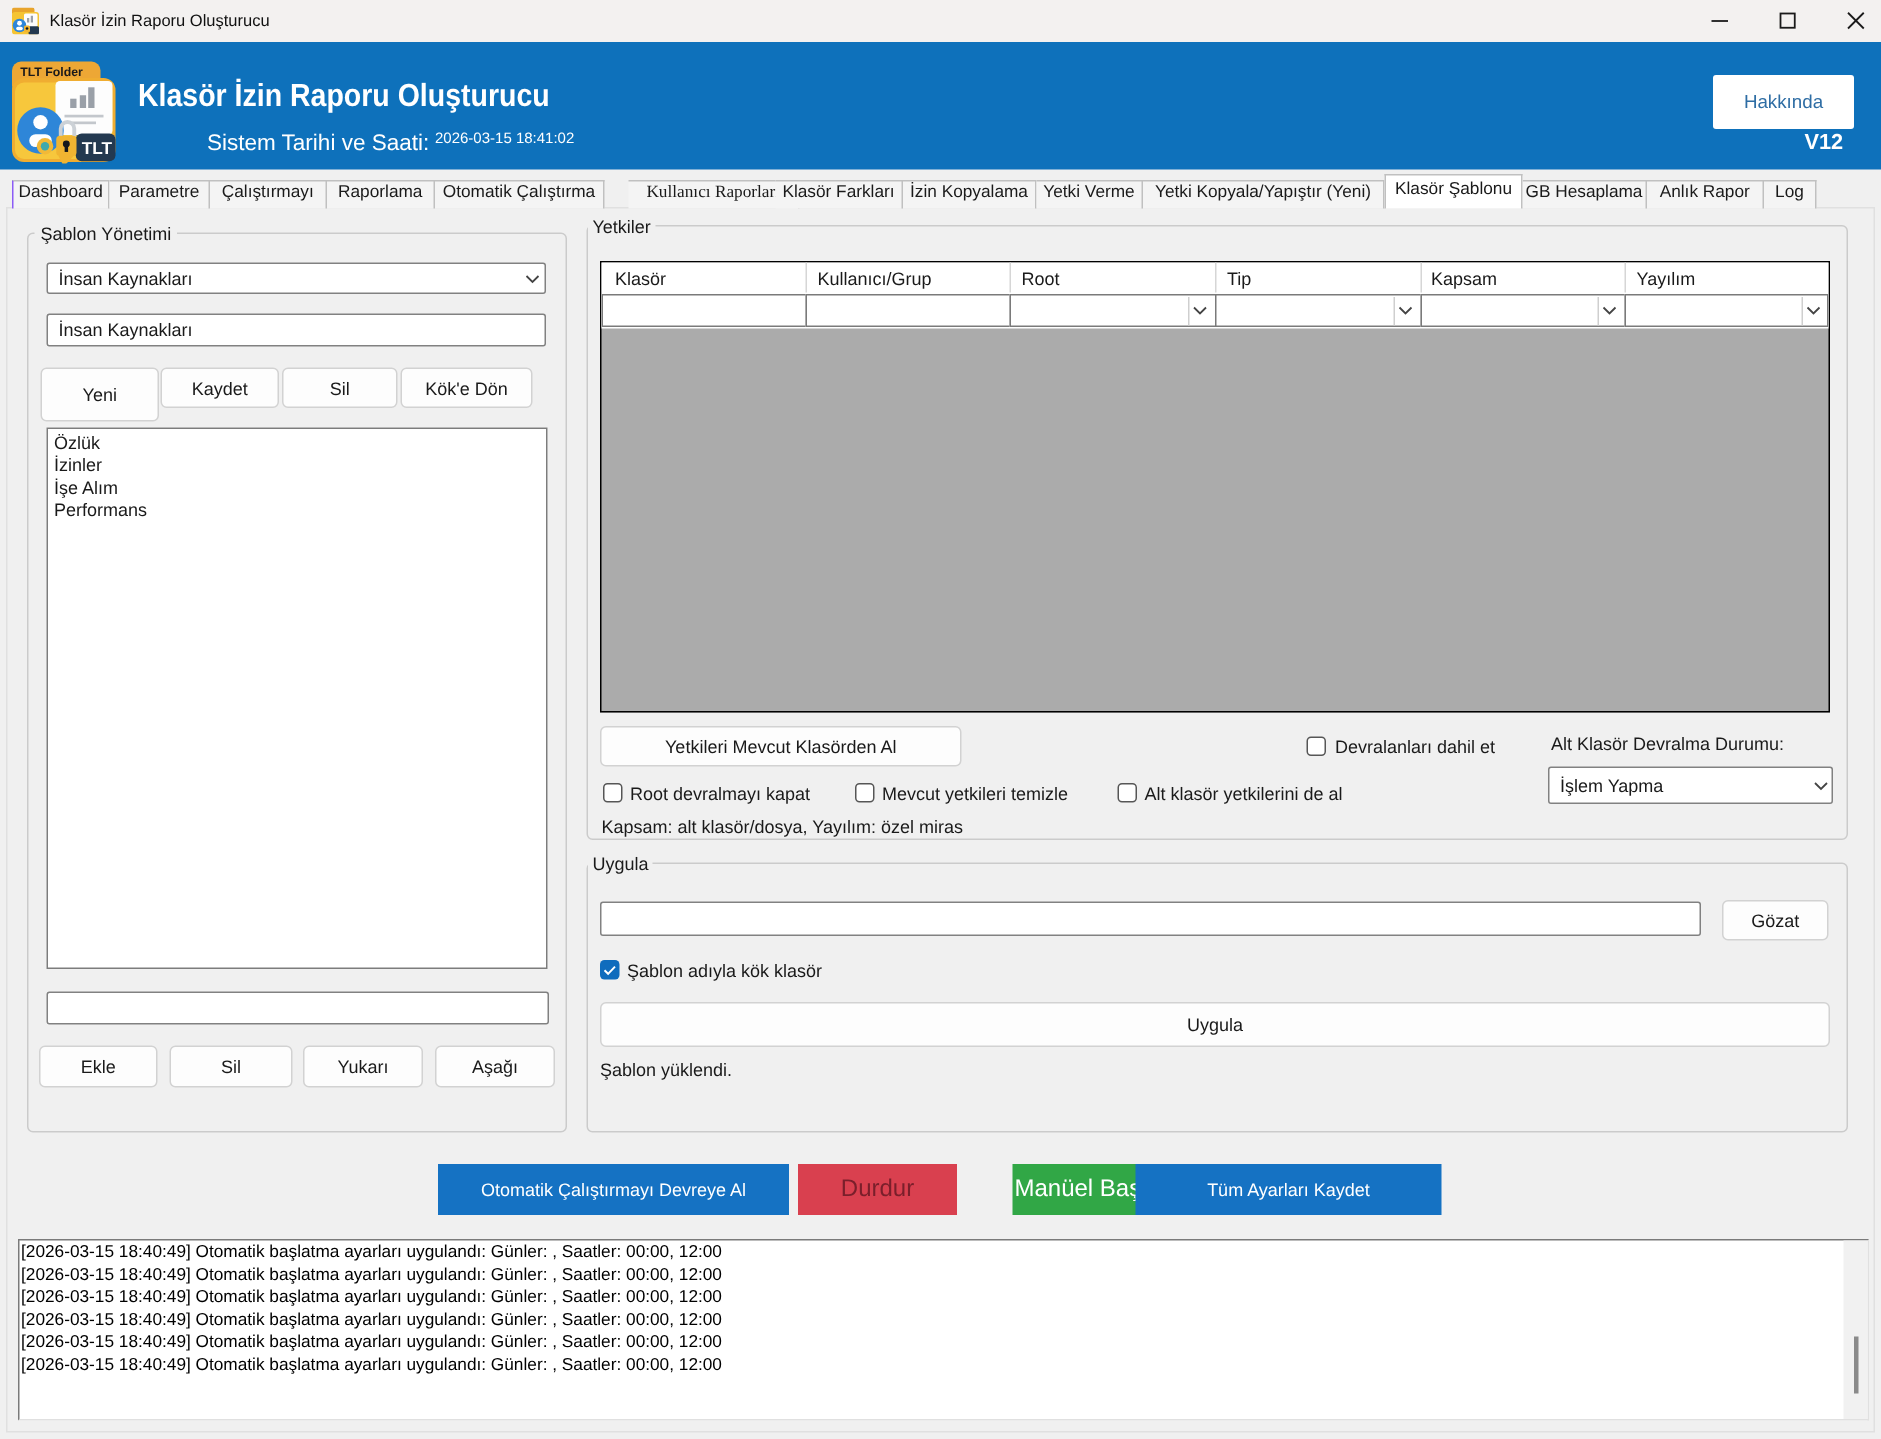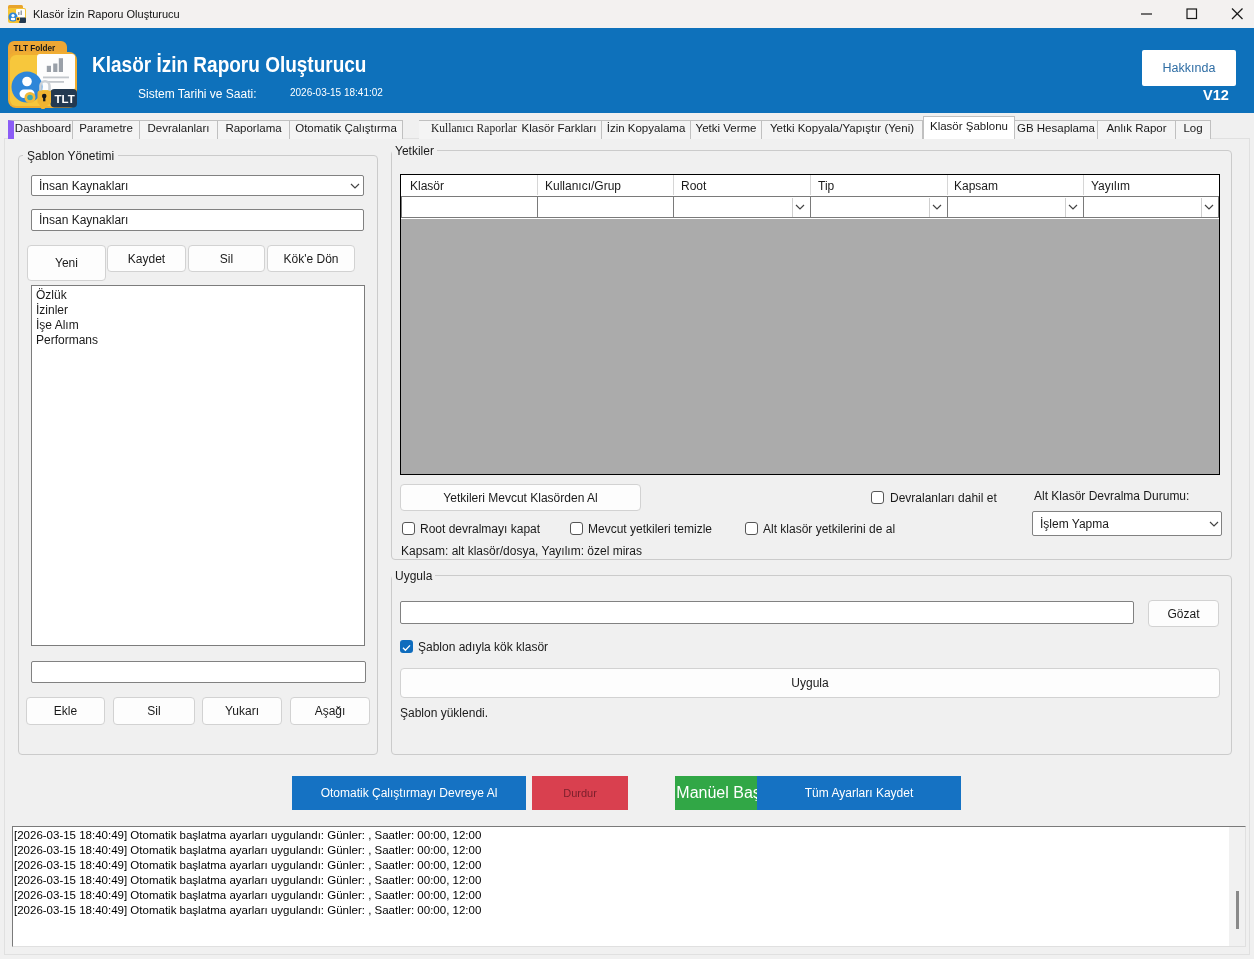--- a/index.html
+++ b/index.html
@@ -58,30 +58,30 @@
   <circle cx="22" cy="58.5" r="2.8" fill="#3fa9ad"></circle>
   <path d="M32.5,52 v-5.2 a4.5,4.5 0 0 1 9,0 v5.2" stroke="#ccd1d6" stroke-width="2.6" fill="none"></path>
   <rect x="42.5" y="50" width="26.5" height="18.5" rx="4" fill="#233950"></rect>
   <text x="46.5" y="63.5" font-size="11.5" font-weight="bold" fill="#fff">TLT</text>
   <rect x="29.5" y="51.5" width="13.5" height="13.5" rx="2.5" fill="#f0b431"></rect>
   <path d="M31,65 h10 l-6.5,7 z" fill="#f0b431"></path>
   <circle cx="36.2" cy="57" r="2.3" fill="#15181c"></circle>
   <rect x="35.1" y="57.5" width="2.3" height="4.8" fill="#15181c"></rect>
 </svg>
 <div class="abs" style="left:92px;top:53px;font-size:19px;font-weight:bold;color:#fff;transform:scaleY(1.12);transform-origin:0 0;">Klasör İzin Raporu Oluşturucu</div>
-<div class="abs" style="left:138px;top:87px;font-size:12px;color:#fff;text-align:right;">Sistem Tarihi ve Saati:</div>
+<div class="abs" style="left:138px;top:87px;font-size:15px;color:#fff;text-align:right;">Sistem Tarihi ve Saati:</div>
 <div class="abs" style="left:290px;top:87px;font-size:10px;color:#fff;">2026-03-15 18:41:02</div>
 <div class="abs" style="left:1142px;top:50px;width:94px;height:36px;background:#fff;border-radius:2px;display:flex;align-items:center;justify-content:center;font-size:12.5px;color:#2e6da4;">Hakkında</div>
 <div class="abs" style="left:1203px;top:87px;font-size:14.5px;font-weight:bold;color:#fff;">V12</div>
 
 <div class="abs" style="left:4px;top:138px;width:1246px;height:817px;border:1px solid #e0e0e0;background:#f0f0f0;"></div>
 <div class="abs" style="left:0;top:139px;width:1254px;height:1px;background:#a9a9a9;opacity:0;"></div>
-<div class="tab" style="left:8px;width:65px;border-left:6px solid #8b5cf6;">Dashboard</div>
+<div class="tab" style="left:8px;width:65px;border-left:1px solid #8b5cf6;">Dashboard</div>
 <div class="tab" style="left:73px;width:67px;">Parametre</div>
-<div class="tab" style="left:140px;width:78px;">Devralanları</div>
+<div class="tab" style="left:140px;width:78px;">Çalıştırmayı</div>
 <div class="tab" style="left:218px;width:72px;">Raporlama</div>
 <div class="tab" style="left:290px;width:113px;">Otomatik Çalıştırma</div>
 <div class="tab" style="left:419px;width:114px;font-family:Liberation Serif, serif;">Kullanıcı Raporları</div>
 <div class="tab" style="left:517px;width:85px;">Klasör Farkları</div>
 <div class="tab" style="left:602px;width:89px;">İzin Kopyalama</div>
 <div class="tab" style="left:691px;width:71px;">Yetki Verme</div>
 <div class="tab" style="left:762px;width:161px;">Yetki Kopyala/Yapıştır (Yeni)</div>
 <div class="tab" style="left:923px;top:116px;height:23px;width:92px;background:#fff;line-height:19px;z-index:3;border-left:1px solid #c0c0c0;">Klasör Şablonu</div>
 <div class="tab" style="left:1015px;width:83px;">GB Hesaplama</div>
 <div class="tab" style="left:1098px;width:78px;">Anlık Rapor</div>
@@ -171,21 +171,21 @@
 <div class="abs" style="left:400px;top:640px;width:13px;height:13px;background:#0f6cbd;border-radius:3px;">
   <svg width="13" height="13" viewBox="0 0 13 13">
       <path d="M3,6.8 L5.4,9.2 L10,4.4" stroke="#fff" stroke-width="1.3" fill="none"></path>
     </svg>
 </div>
 <div class="txt abs" style="left:418px;top:640px;">Şablon adıyla kök klasör</div>
 <div class="btn" style="left:400px;top:668px;width:820px;height:30px;">Uygula</div>
 <div class="txt abs" style="left:400px;top:706px;">Şablon yüklendi.</div>
 
 <div class="abs" style="left:292px;top:776px;width:234px;height:34px;background:#1572c3;color:#fff;font-size:12px;display:flex;align-items:center;justify-content:center;">Otomatik Çalıştırmayı Devreye Al</div>
-<div class="abs" style="left:532px;top:776px;width:96px;height:34px;background:#d9404f;color:#7a1f2b;font-size:11px;display:flex;align-items:center;justify-content:center;">Durdur</div>
+<div class="abs" style="left:532px;top:776px;width:106px;height:34px;background:#d9404f;color:#7a1f2b;font-size:16px;display:flex;align-items:center;justify-content:center;">Durdur</div>
 <div class="abs" style="left:675px;top:776px;width:104px;height:34px;background:#31a746;color:#fff;font-size:16px;display:flex;align-items:center;justify-content:center;">Manüel Başlat</div>
 <div class="abs" style="left:757px;top:776px;width:204px;height:34px;background:#1572c3;color:#fff;font-size:12px;display:flex;align-items:center;justify-content:center;">Tüm Ayarları Kaydet</div>
 
 <div class="abs" style="left:12px;top:826px;width:1234px;height:121px;background:#fff;border-top:1px solid #7a7a7a;border-left:1px solid #7a7a7a;border-right:1px solid #e0e0e0;border-bottom:1px solid #e0e0e0;"></div>
 <div class="abs" style="left:14px;top:828px;font-size:11.5px;color:#000;line-height:15px;white-space:pre;">[2026-03-15 18:40:49] Otomatik başlatma ayarları uygulandı: Günler: , Saatler: 00:00, 12:00
 [2026-03-15 18:40:49] Otomatik başlatma ayarları uygulandı: Günler: , Saatler: 00:00, 12:00
 [2026-03-15 18:40:49] Otomatik başlatma ayarları uygulandı: Günler: , Saatler: 00:00, 12:00
 [2026-03-15 18:40:49] Otomatik başlatma ayarları uygulandı: Günler: , Saatler: 00:00, 12:00
 [2026-03-15 18:40:49] Otomatik başlatma ayarları uygulandı: Günler: , Saatler: 00:00, 12:00
 [2026-03-15 18:40:49] Otomatik başlatma ayarları uygulandı: Günler: , Saatler: 00:00, 12:00</div>

